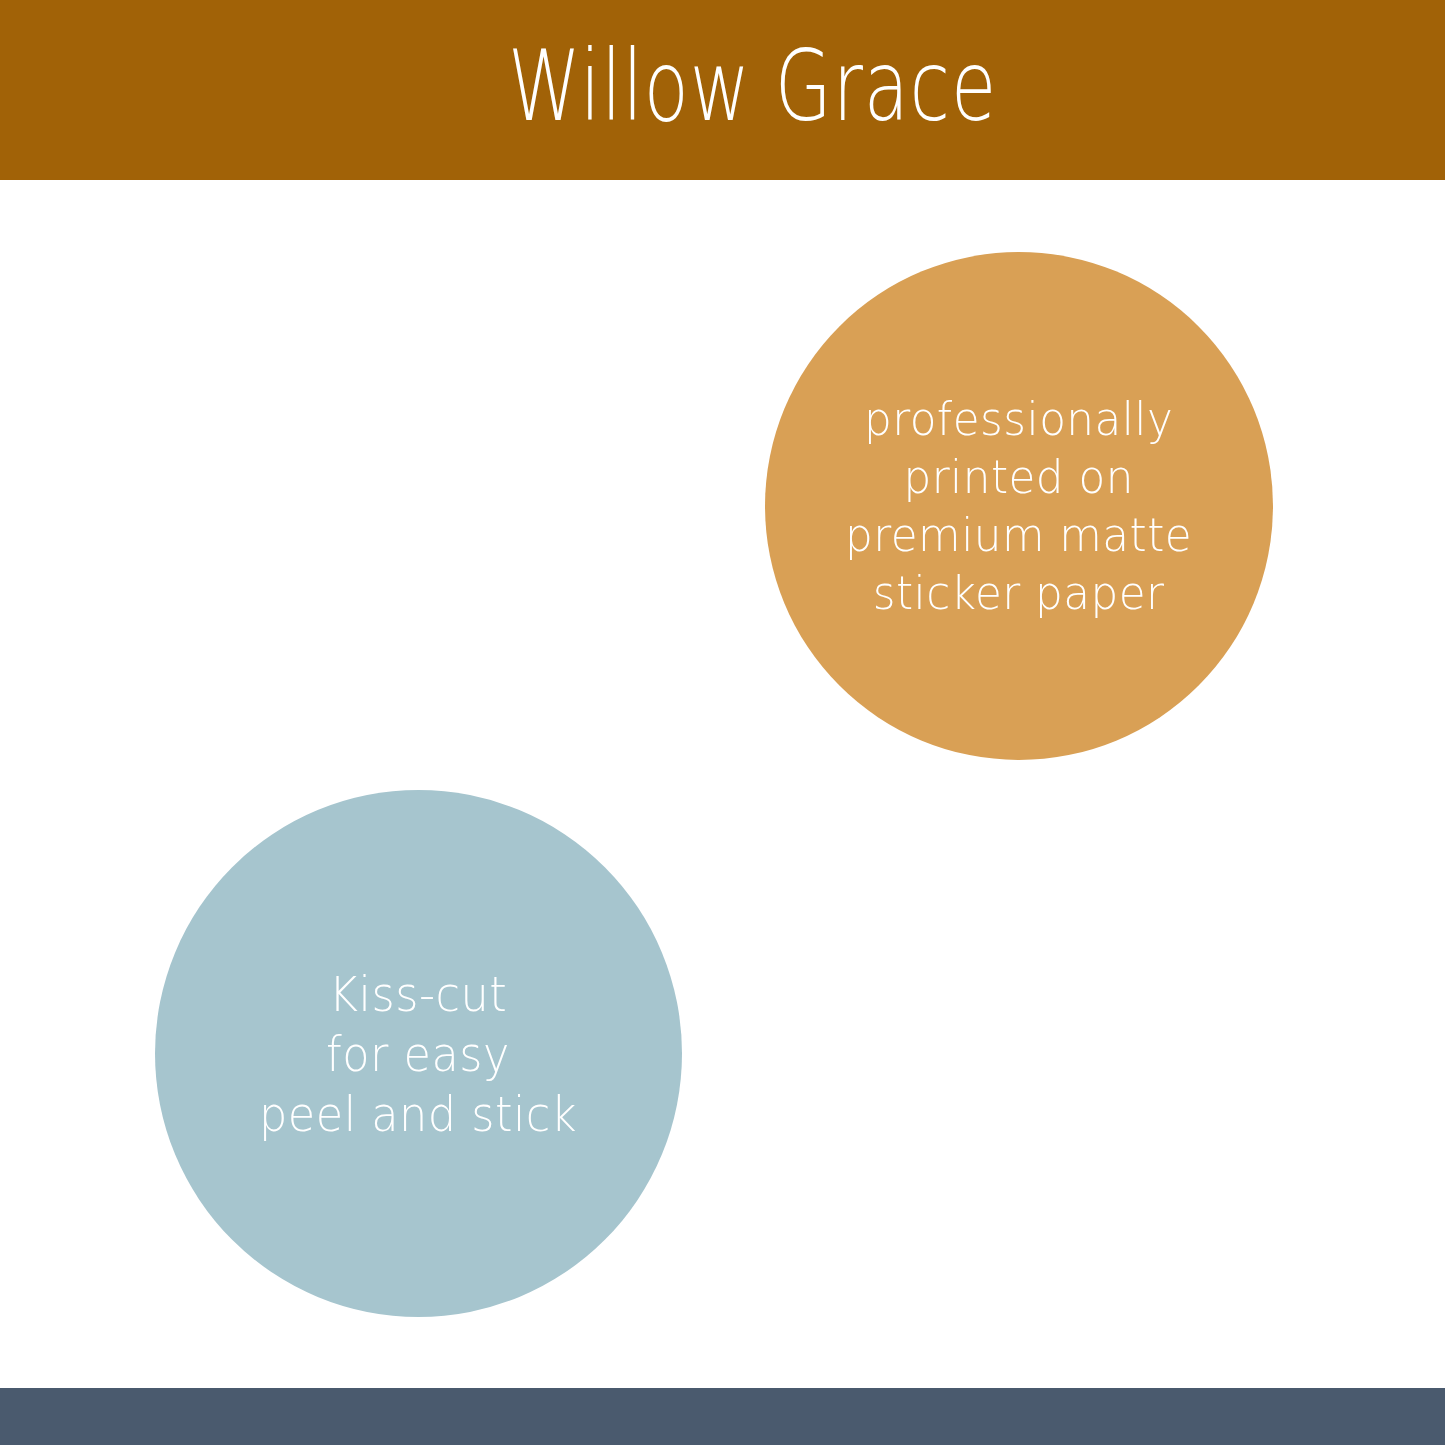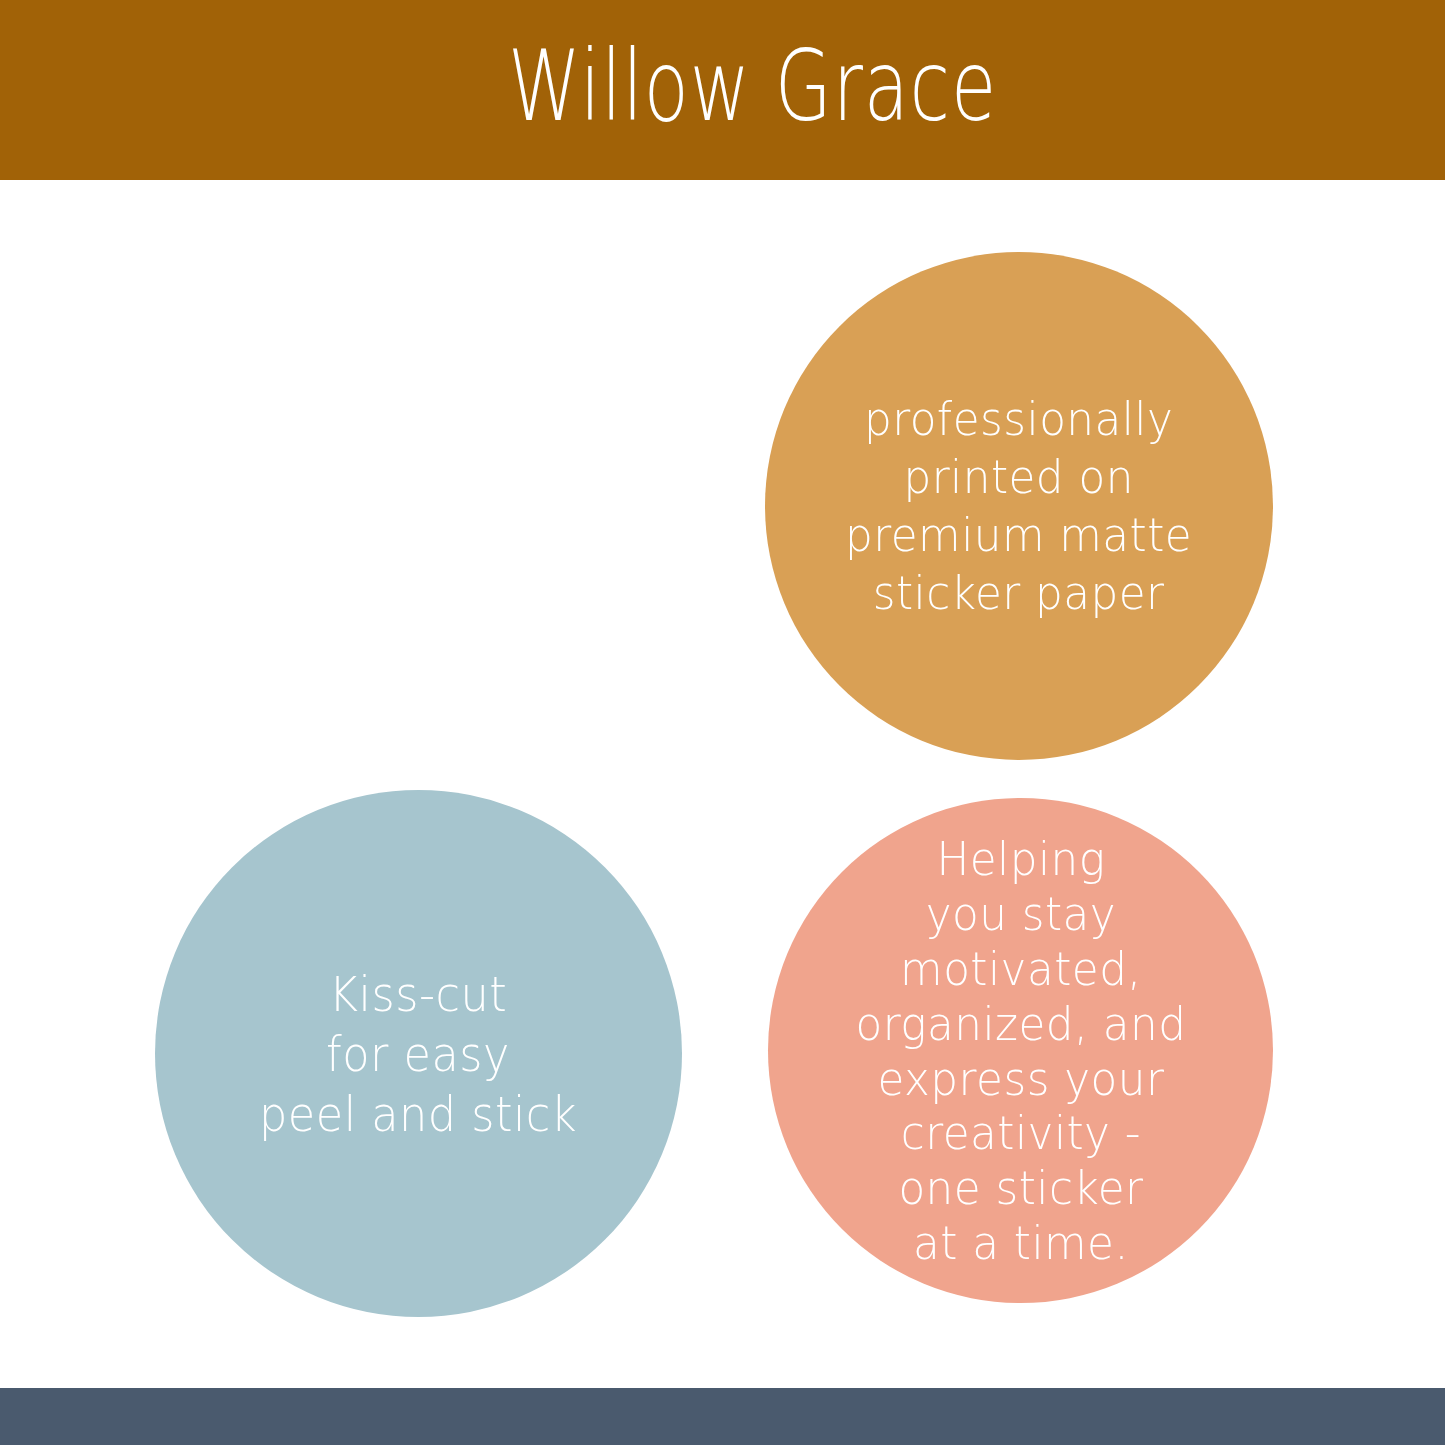--- a/index.html
+++ b/index.html
@@ -116,28 +116,18 @@
 premium matte
 sticker paper</div>
     </div>
 
     <div class="feature-circle" id="circle-blue" style="background: rgb(166, 197, 206);">
       <div class="circle-text">Kiss-cut
 for easy
 peel and stick</div>
     </div>
 
-    <div class="feature-circle" id="circle-pink" style="background: rgb(240, 164, 141);">
-      <div class="circle-text">Helping
-you stay
-motivated,
-organized, and
-express your
-creativity -
-one sticker
-at a time.</div>
-    </div>
 
   </div>
 
   <div class="footer-band" style="background: rgb(74, 90, 110);"></div>
 
 </div>
 
 </body></html>

